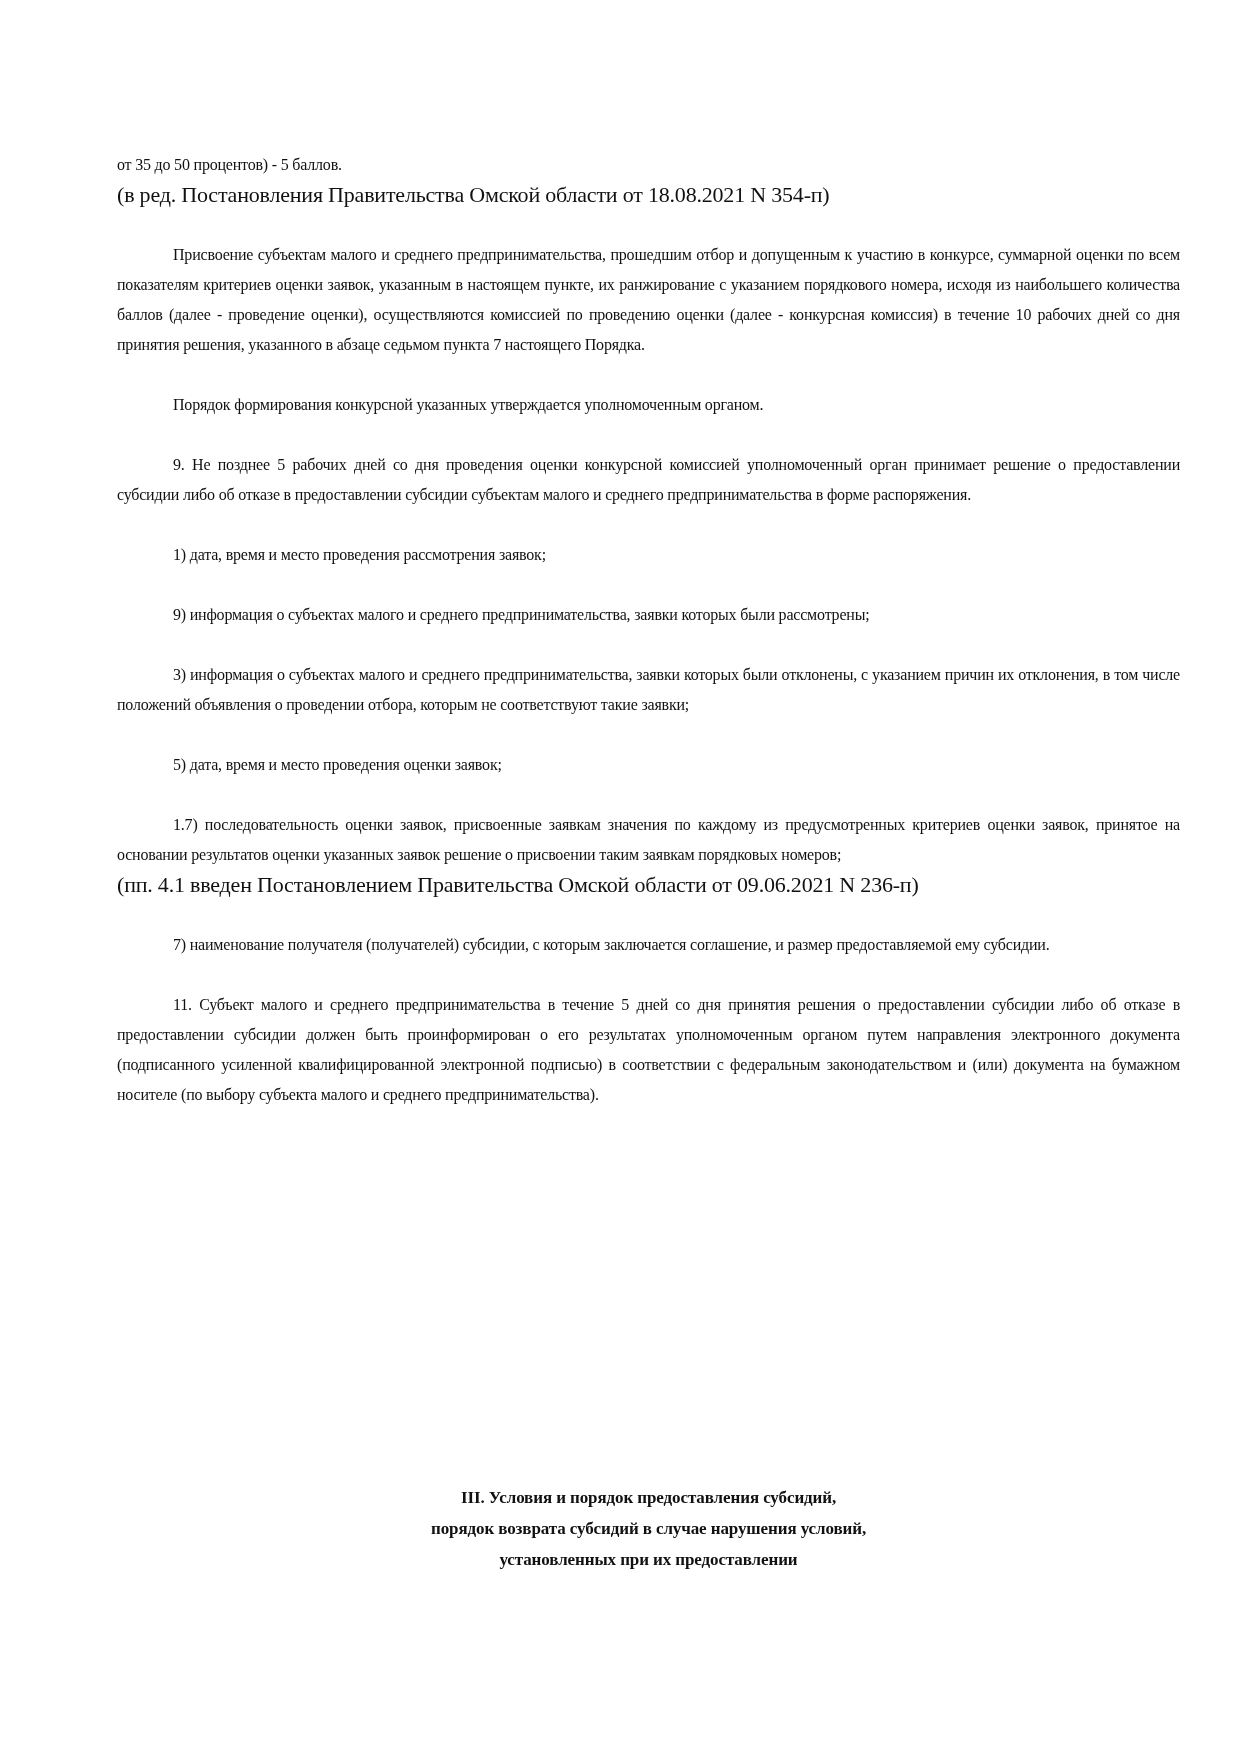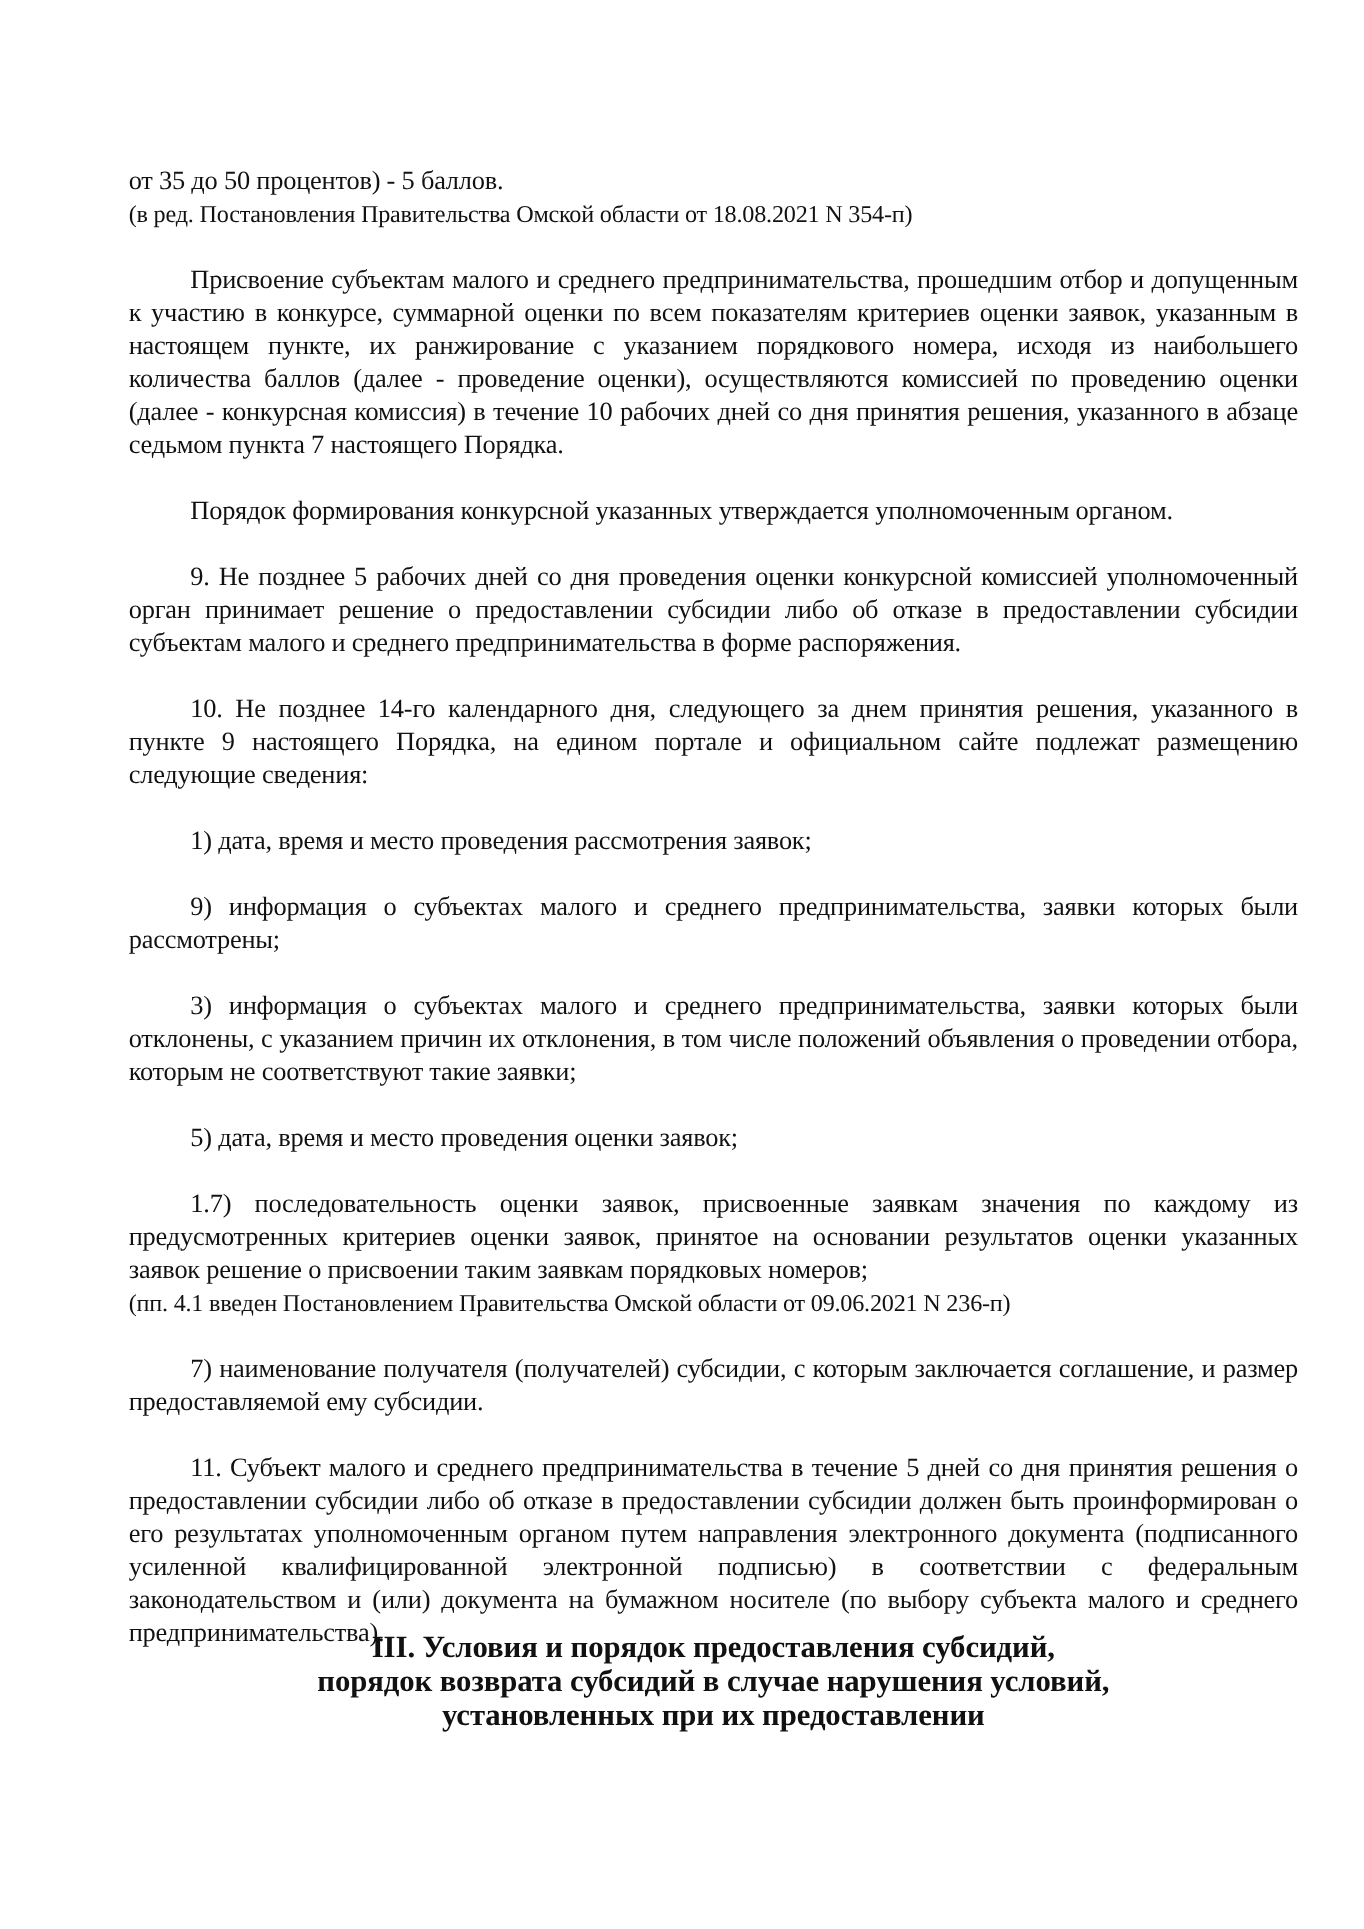--- a/index.html
+++ b/index.html
@@ -15,21 +15,21 @@
       color: #111111;
       font-family: "Liberation Serif", "DejaVu Serif", serif;
     }
     .page {
       position: absolute;
       left: 117px;
       top: 150px;
       width: 1063px;
     }
     .p {
-      font-size: 24px;
+      font-size: 16px;
       line-height: 30px;
       text-align: justify;
       margin: 0 0 30px 0;
       letter-spacing: -0.2px;
     }
     .p.indent {
       text-indent: 56px;
     }
     .p.tight {
       margin-bottom: 0;
@@ -41,37 +41,36 @@
       text-align: left;
       letter-spacing: -0.2px;
     }
     .heading {
       position: absolute;
       left: 117px;
       top: 1482px;
       width: 1063px;
       text-align: center;
       font-weight: bold;
-      font-size: 28px;
+      font-size: 17px;
       line-height: 31px;
       letter-spacing: -0.1px;
     }
     .heading div { margin: 0; }
   </style>
 </head>
 <body>
 
 <div class="page">
   <p class="p tight">от 35 до 50 процентов) - 5 баллов.</p>
   <p class="note">(в ред. Постановления Правительства Омской области от 18.08.2021 N 354-п)</p>
 
   <p class="p indent">Присвоение субъектам малого и среднего предпринимательства, прошедшим отбор и допущенным к участию в конкурсе, суммарной оценки по всем показателям критериев оценки заявок, указанным в настоящем пункте, их ранжирование с указанием порядкового номера, исходя из наибольшего количества баллов (далее - проведение оценки), осуществляются комиссией по проведению оценки (далее - конкурсная комиссия) в течение 10 рабочих дней со дня принятия решения, указанного в абзаце седьмом пункта 7 настоящего Порядка.</p>
   <p class="p indent">Порядок формирования конкурсной указанных утверждается уполномоченным органом.</p>
   <p class="p indent">9. Не позднее 5 рабочих дней со дня проведения оценки конкурсной комиссией уполномоченный орган принимает решение о предоставлении субсидии либо об отказе в предоставлении субсидии субъектам малого и среднего предпринимательства в форме распоряжения.</p>
-  <p class="p indent">10. Не позднее 14-го календарного дня, следующего за днем принятия решения, указанного в пункте 9 настоящего Порядка, на едином портале и официальном сайте подлежат размещению следующие сведения:</p>
   <p class="p indent">1) дата, время и место проведения рассмотрения заявок;</p>
   <p class="p indent">9) информация о субъектах малого и среднего предпринимательства, заявки которых были рассмотрены;</p>
   <p class="p indent">3) информация о субъектах малого и среднего предпринимательства, заявки которых были отклонены, с указанием причин их отклонения, в том числе положений объявления о проведении отбора, которым не соответствуют такие заявки;</p>
   <p class="p indent">5) дата, время и место проведения оценки заявок;</p>
   <p class="p indent tight">1.7) последовательность оценки заявок, присвоенные заявкам значения по каждому из предусмотренных критериев оценки заявок, принятое на основании результатов оценки указанных заявок решение о присвоении таким заявкам порядковых номеров;</p>
   <p class="note">(пп. 4.1 введен Постановлением Правительства Омской области от 09.06.2021 N 236-п)</p>
   <p class="p indent">7) наименование получателя (получателей) субсидии, с которым заключается соглашение, и размер предоставляемой ему субсидии.</p>
   <p class="p indent">11. Субъект малого и среднего предпринимательства в течение 5 дней со дня принятия решения о предоставлении субсидии либо об отказе в предоставлении субсидии должен быть проинформирован о его результатах уполномоченным органом путем направления электронного документа (подписанного усиленной квалифицированной электронной подписью) в соответствии с федеральным законодательством и (или) документа на бумажном носителе (по выбору субъекта малого и среднего предпринимательства).</p>
 </div>
 

